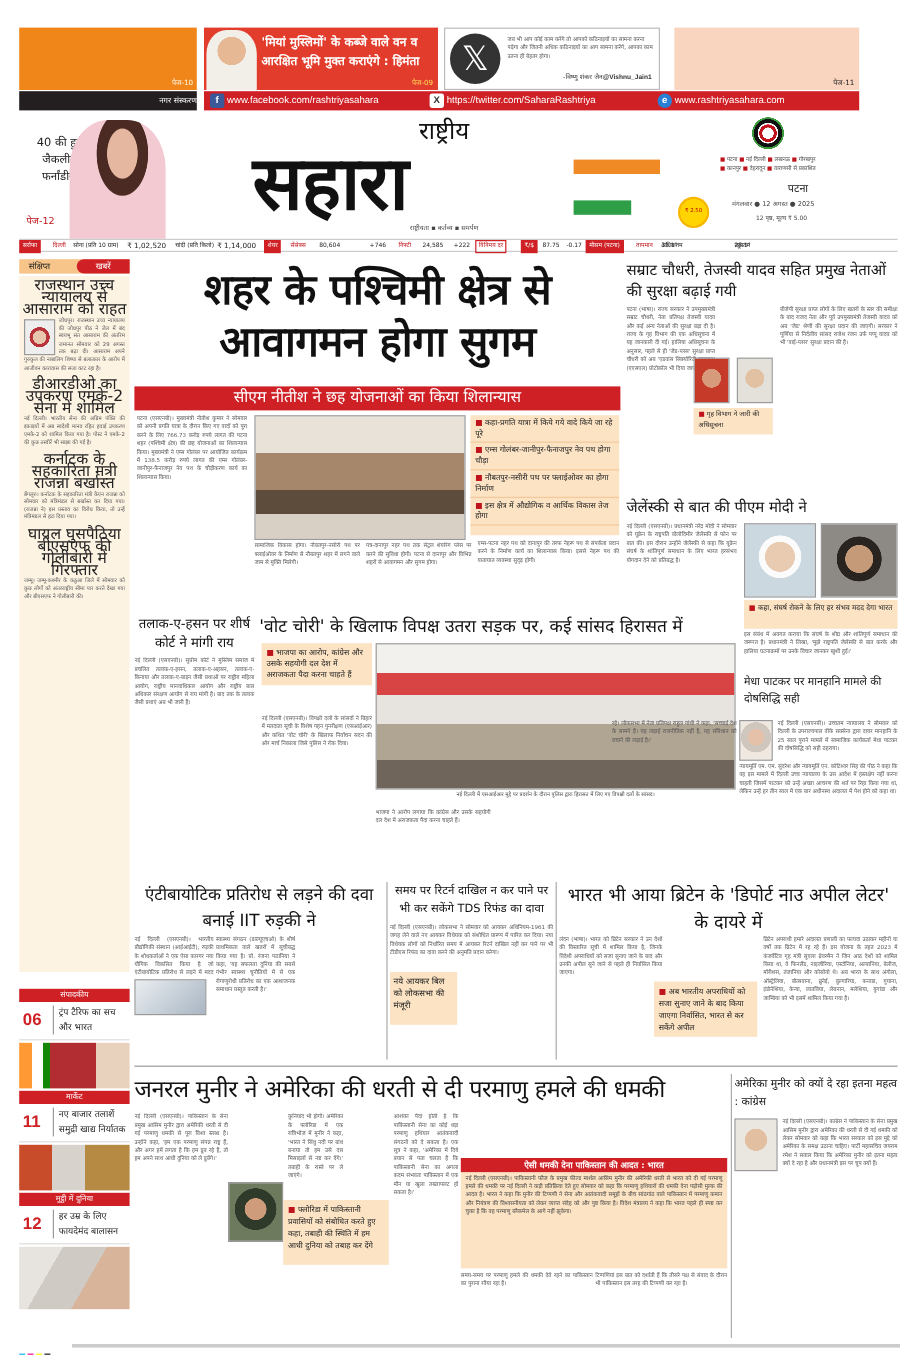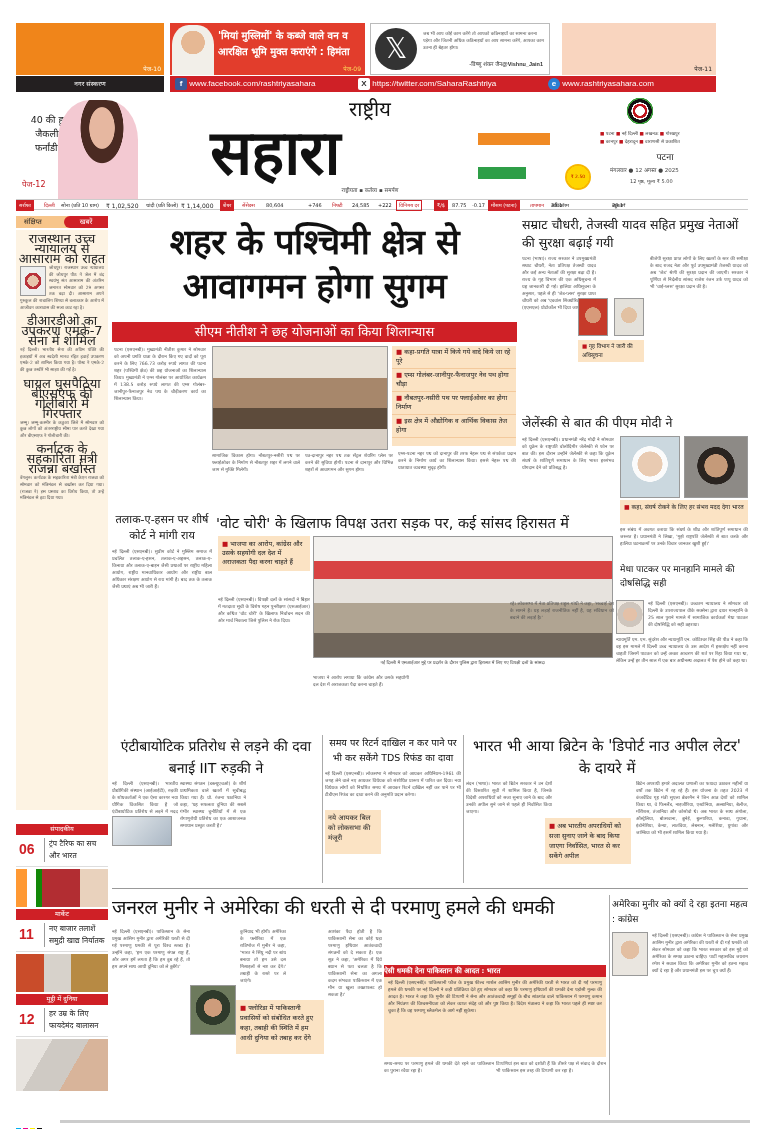--- a/index.html
+++ b/index.html
@@ -17,21 +17,21 @@
 #promo-red .p{position:absolute;right:4px;bottom:2px;font-size:6px;color:#ffdf5a}
 #promo-red .face{position:absolute;left:2px;top:2px;width:42px;height:50px;border-radius:40% 40% 0 0;background:radial-gradient(circle at 50% 35%,#e6b894 0 30%,#f2efe9 31% 100%)}
 #promo-x{left:370px;top:23px;width:180px;height:52px;border:1px solid #bbb;background:#fff}
 #promo-x .logo{position:absolute;left:4px;top:4px;width:42px;height:42px;border-radius:50%;background:#333;color:#fff;font-size:28px;line-height:42px;text-align:center}
 #promo-x .q{position:absolute;left:52px;top:6px;width:124px;font-size:4.6px;line-height:7px;color:#555}
 #promo-x .a{position:absolute;right:6px;bottom:6px;font-size:5.5px;color:#333}
 #promo-x .a b{font-family:"Liberation Sans",sans-serif}
 #promo-peach{left:562px;top:23px;width:154px;height:52px;background:#f9d5bf;color:#222}
 #promo-peach .t{position:absolute;left:8px;top:5px;font-size:10.5px;line-height:16px}
 #promo-peach .p{position:absolute;right:4px;bottom:2px;font-size:6px}
-#edition-bar{left:16px;top:76px;width:148px;height:16px;background:#231f20;color:#fff;font-size:6.5px;text-align:center;line-height:16px}
+#edition-bar{left:16px;top:76px;width:148px;height:16px;background:#231f20;color:#fff;font-size:6.5px;text-align:right;line-height:16px}
 #social-bar{left:170px;top:76px;width:546px;height:16px;background:#cf2026;color:#fff;font-size:8px;line-height:16px;font-family:"Liberation Sans",sans-serif}
 #social-bar span{position:absolute;top:0}
 .sicon{display:inline-block;width:12px;height:12px;margin-top:2px;text-align:center;line-height:12px;font-weight:bold;border-radius:2px}
 
 #celeb-text{left:22px;top:113px;width:55px;font-size:9.5px;line-height:14px;text-align:center;color:#222}
 #celeb-page{left:22px;top:178px;font-size:8px;color:#c0141c}
 #celeb-photo{left:58px;top:100px;width:80px;height:100px;border-radius:40% 40% 0 0;background:radial-gradient(ellipse at 55% 28%,#e6b7a0 0 20%,#4a2a22 21% 34%,#f3c9d2 35% 100%)}
 #mast-small{left:300px;top:95px;width:140px;text-align:center;font-size:20px;font-family:"DejaVu Serif",serif;color:#111}
 #mast-big{left:140px;top:118px;width:270px;text-align:center;font-size:62px;font-weight:bold;line-height:70px;color:#111;letter-spacing:-1px;font-family:"DejaVu Serif",serif}
 #mast-flag{left:478px;top:133px;width:72px;height:46px}
@@ -123,21 +123,21 @@
 #uk-body2{left:636px;top:780px;width:112px;height:100px}
 .vsep{position:absolute;width:1px;background:#aaa}
 
 #mun-h{left:112px;top:895px;width:495px;font-size:19.5px;line-height:26px;color:#111;letter-spacing:-0.3px}
 #mun-body1{left:112px;top:928px;width:78px;height:185px}
 #mun-photo{left:190px;top:985px;width:46px;height:50px;background:radial-gradient(circle at 50% 45%,#ce9c7b 0 26%,#2f3a2b 27% 50%,#6d7a5d 51%)}
 #mun-body2{left:196px;top:928px;width:90px;height:185px}
 #mun-quote{left:236px;top:1000px;width:88px;height:54px;background:#fbe3c4;font-size:6.5px;line-height:10px;padding:3px 4px}
 #mun-quote .b{color:#c0141c}
 #mun-body3{left:290px;top:928px;width:90px;height:185px}
-#bharat-strip{left:384px;top:965px;width:222px;height:12px;background:#cf2026;color:#fff;font-size:7px;line-height:12px;font-weight:bold}
+#bharat-strip{left:384px;top:965px;width:222px;height:12px;background:#cf2026;color:#fff;font-size:7px;line-height:12px;text-align:center;font-weight:bold}
 #bharat-box{left:384px;top:977px;width:222px;height:80px;background:#fbe3c4;padding:2px 4px}
 #mun-body4{left:384px;top:1060px;width:110px;height:55px}
 #mun-body5{left:496px;top:1060px;width:110px;height:55px}
 #cong-h{left:612px;top:897px;width:136px;font-size:9px;line-height:15px;color:#111}
 #cong-photo{left:612px;top:932px;width:36px;height:44px;background:radial-gradient(circle at 50% 40%,#e3bfa2 0 30%,#eae6e0 31%)}
 #cong-body{left:652px;top:932px;width:96px;height:183px}
 </style>
 </head>
 <body>
 
@@ -227,30 +227,30 @@
   <span class="a">संक्षिप्त</span>
   <span class="b">खबरें</span>
 </div>
 <div id="left-col" class="abs">
   <div>
     <div class="lc-h">राजस्थान उच्च न्यायालय से आसाराम को राहत</div>
     <div class="photo" style="width:26px;height:30px;float:left;margin:2px 3px 0 4px;background:radial-gradient(circle at 50% 50%,#e8c6ad 0 30%,#b8323a 31% 45%,#eee 46%)"></div>
     <div class="lc-b">जोधपुर। राजस्थान उच्च न्यायालय की जोधपुर पीठ ने जेल में बंद स्वयंभू संत आसाराम की अंतरिम जमानत सोमवार को 29 अगस्त तक बढ़ा दी। आसाराम अपने गुरुकुल की नाबालिग शिष्या से बलात्कार के आरोप में आजीवन कारावास की सजा काट रहा है।</div>
   </div>
   <div style="clear:both">
-    <div class="lc-h">डीआरडीओ का उपकरण एमके-7 सेना में शामिल</div>
+    <div class="lc-h">डीआरडीओ का उपकरण एमके-2 सेना में शामिल</div>
     <div class="lc-b">नई दिल्ली। भारतीय सेना की अग्रिम पंक्ति की इकाइयों में अब स्वदेशी मानव रहित हवाई उपकरण एमके-2 को शामिल किया गया है। पोस्ट ने एमके-2 की कुछ तस्वीरें भी साझा की गईं है।</div>
+  </div>
+  <div>
+    <div class="lc-h">कर्नाटक के सहकारिता मंत्री राजन्ना बर्खास्त</div>
+    <div class="lc-b">बेंगलुरु। कर्नाटक के सहकारिता मंत्री केएन राजन्ना को सोमवार को मंत्रिमंडल से बर्खास्त कर दिया गया। (राजन्ना ने) इस प्रस्ताव का विरोध किया, तो उन्हें मंत्रिमंडल से हटा दिया गया।</div>
   </div>
   <div>
     <div class="lc-h">घायल घुसपैठिया बीएसएफ की गोलीबारी में गिरफ्तार</div>
     <div class="lc-b">जम्मू। जम्मू-कश्मीर के कठुआ जिले में सोमवार को कुछ लोगों को अंतरराष्ट्रीय सीमा पार करते देखा गया और बीएसएफ ने गोलीबारी की।</div>
-  </div>
-  <div>
-    <div class="lc-h">कर्नाटक के सहकारिता मंत्री राजन्ना बर्खास्त</div>
-    <div class="lc-b">बेंगलुरु। कर्नाटक के सहकारिता मंत्री केएन राजन्ना को सोमवार को मंत्रिमंडल से बर्खास्त कर दिया गया। (राजन्ना ने) इस प्रस्ताव का विरोध किया, तो उन्हें मंत्रिमंडल से हटा दिया गया।</div>
   </div>
 </div>
 
 <div id="index-box" class="abs">
   <div class="ix-h">संपादकीय</div>
   <div class="ix-row">
     <span class="ix-num">06</span>
     <span class="ix-txt">ट्रंप टैरिफ का सच और भारत</span>
   </div>
   <div class="ix-img" style="background:linear-gradient(90deg,#ff9933 0 12%,#fff 12% 22%,#138808 22% 28%,#b22d32 28% 70%,#e9d2bd 70%)"></div>

